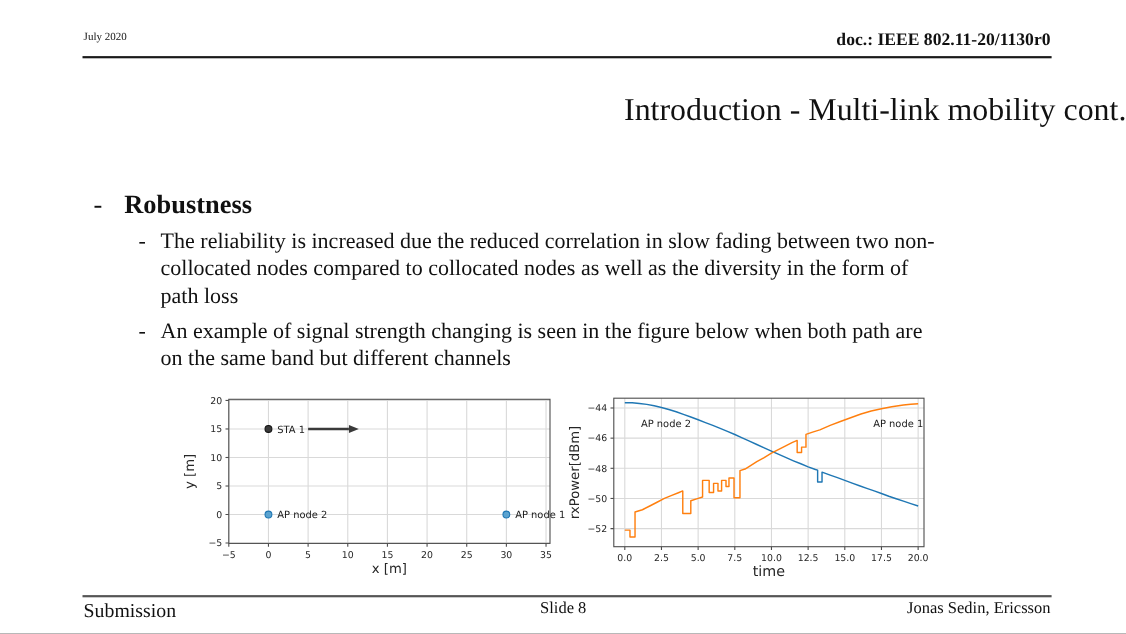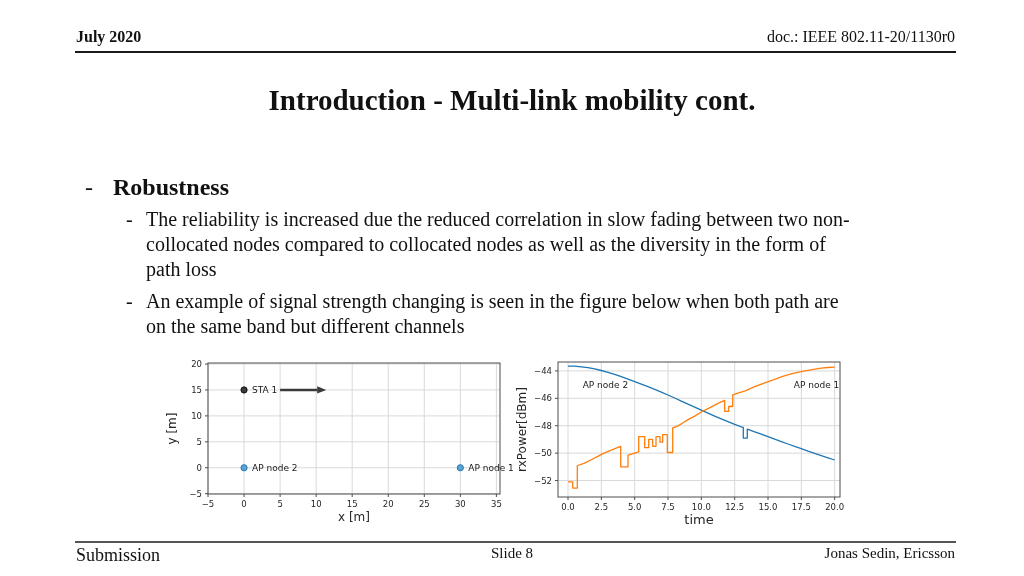--- a/index.html
+++ b/index.html
@@ -1,24 +1,24 @@
 <!DOCTYPE html>
 <html><head>
 <meta charset="utf-8">
 <style>
   html,body{margin:0;padding:0;background:#888;}
   .slide{
     position:relative;width:1024px;height:576px;background:#ffffff;
     font-family:"Liberation Serif", serif;color:#111;overflow:hidden;
   }
-  .hdr-date{position:absolute;left:76px;top:28px;font-size:16px;font-weight:bold;}
-  .hdr-doc{position:absolute;right:69px;top:28px;font-size:16px;font-weight:normal;}
+  .hdr-date{position:absolute;left:76px;top:28px;font-size:10px;font-weight:normal;}
+  .hdr-doc{position:absolute;right:69px;top:28px;font-size:16px;font-weight:bold;}
   .hdr-rule{position:absolute;left:75px;top:51px;width:881px;height:2px;background:#1a1a1a;}
-  .title{position:absolute;left:0;right:0;top:84px;text-align:center;
-    font-size:29px;font-weight:bold;margin:0;}
+  .title{position:absolute;left:0;right:0;top:84px;text-align:right;
+    font-size:29px;font-weight:normal;margin:0;}
   .b1{position:absolute;left:85px;top:174px;display:flex;font-size:24px;font-weight:bold;}
   .b1 .dash{width:28px;font-weight:normal;}
   .b2{position:absolute;display:flex;font-size:20px;line-height:25px;}
   .b2 .dash{width:20px;flex:0 0 20px;}
   .b2 .txt{width:716px;}
   .b2.item1{left:126px;top:207px;}
   .b2.item2{left:126px;top:289px;}
   .charts-layer{position:absolute;left:0;top:0;width:1024px;height:576px;}
   .ftr-rule{position:absolute;left:75px;top:541px;width:881px;height:2px;background:#555;}
   .ftr-left{position:absolute;left:76px;top:545px;font-size:18px;}

